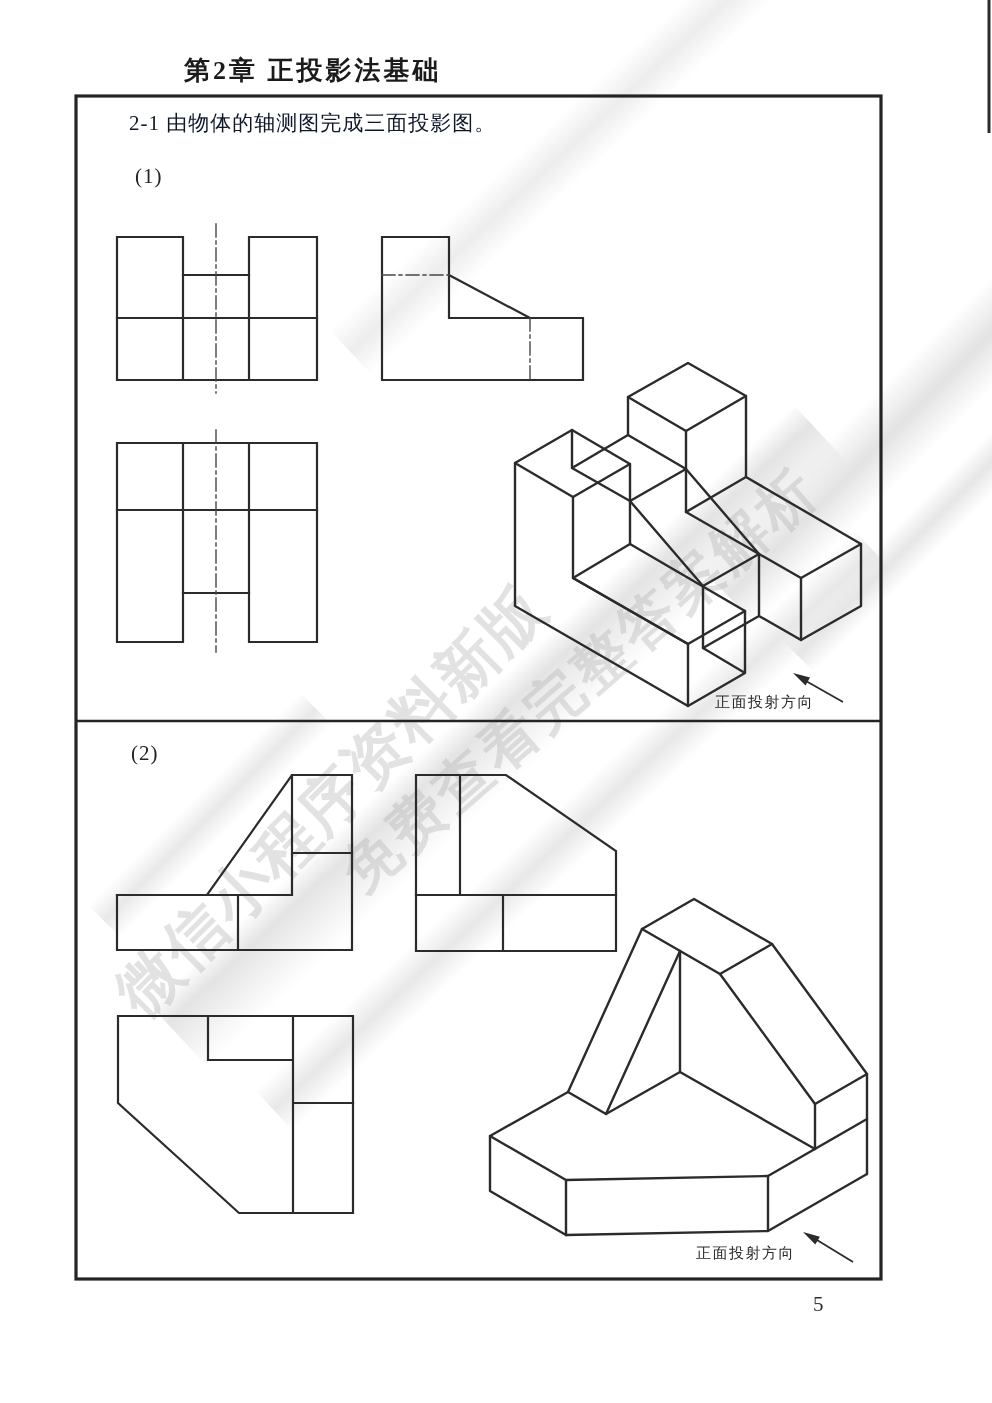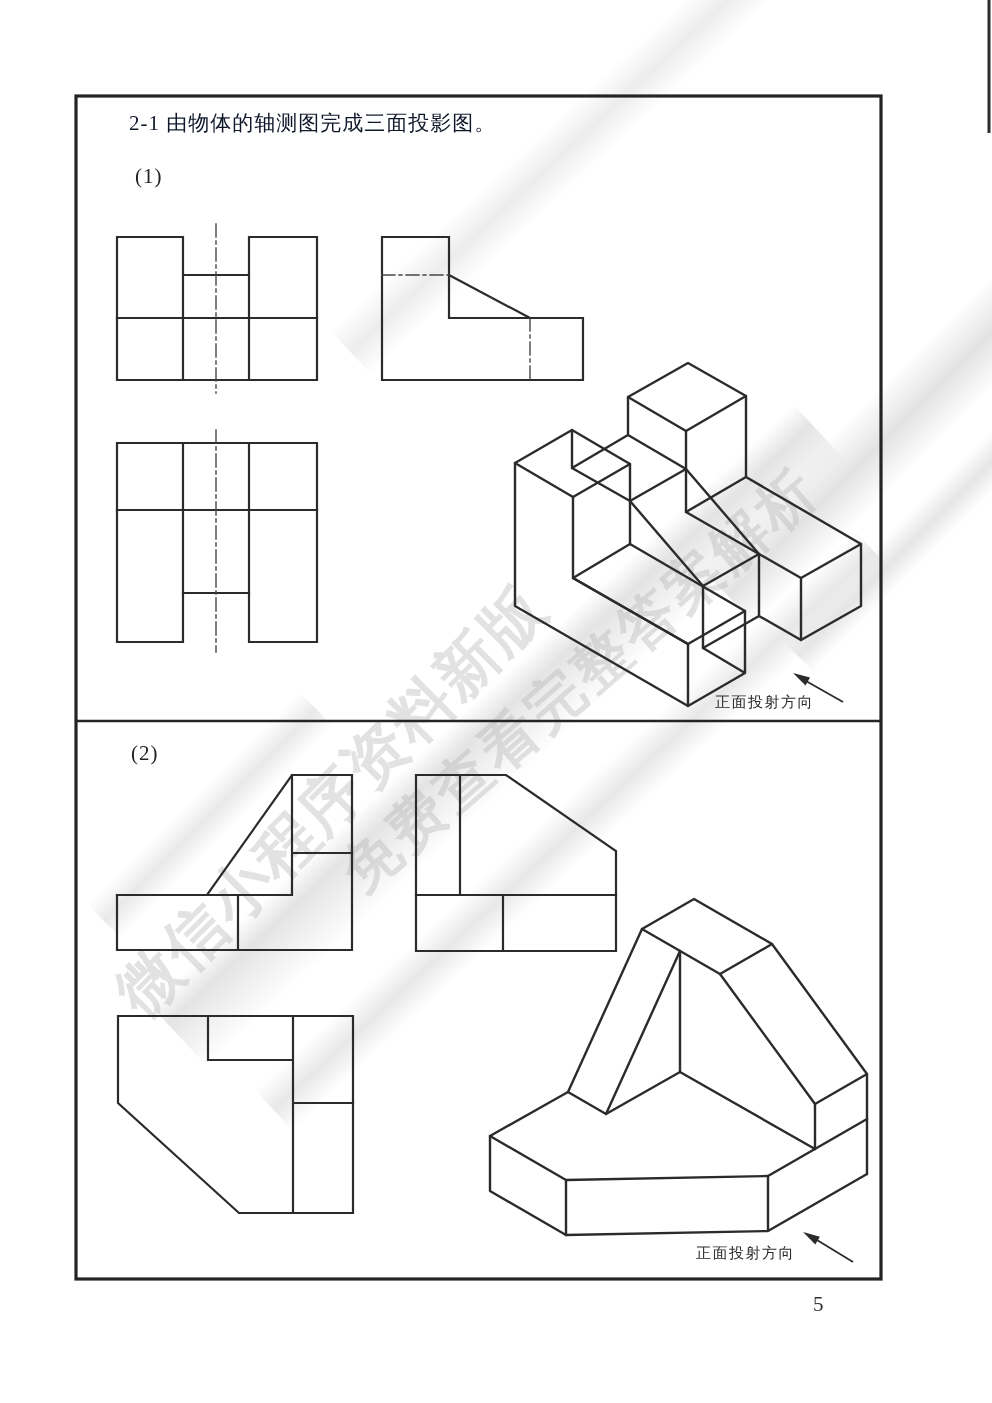--- a/index.html
+++ b/index.html
@@ -129,20 +129,21 @@
       <path d="M490,1136 L568,1092 M490,1136 V1191 L566,1235"></path>
       <path d="M490,1136 L566,1180 V1235"></path>
       <path d="M566,1180 L768,1176 V1231 M566,1235 L768,1231 L867,1174"></path>
     </g>
     <g>
       <line x1="853" y1="1262" x2="817" y2="1240" stroke="#2b2b2b" stroke-width="1.8"></line>
       <polygon points="803,1232 819.9,1236.8 815.3,1244.6" fill="#2b2b2b"></polygon>
     </g>
   </svg>
 
+  <div class="txt chapter-title">第2章  正投影法基础</div>
   <div class="txt exercise-title">2-1 由物体的轴测图完成三面投影图。</div>
   <div class="txt sec-label sec-label-1">(1)</div>
   <div class="txt sec-label sec-label-2">(2)</div>
   <div class="txt proj-label proj-label-1">正面投射方向</div>
   <div class="txt proj-label proj-label-2">正面投射方向</div>
   <div class="txt page-number">5</div>
 
 </div>
 
 </body></html>

